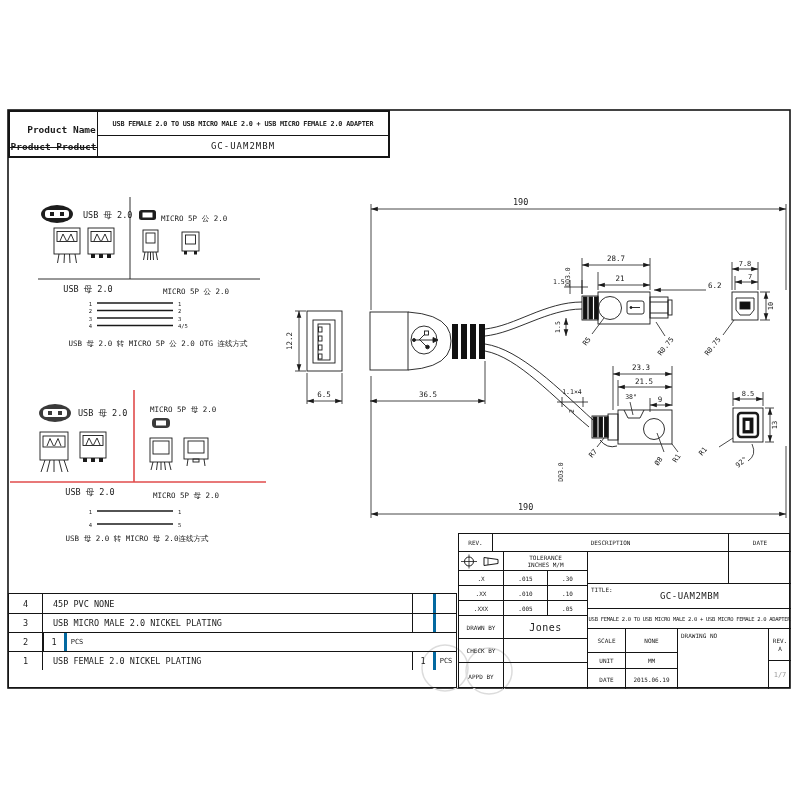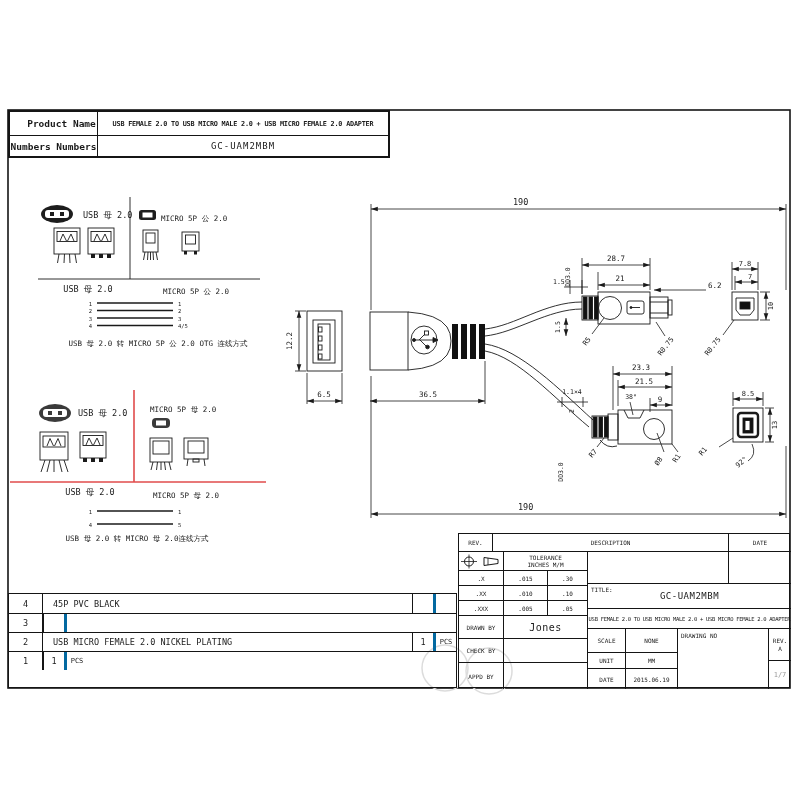--- a/index.html
+++ b/index.html
@@ -379,46 +379,47 @@
       </g>
       <text transform="translate(777,425) rotate(-90)" text-anchor="middle" font-size="7" stroke="none" fill="#1a1a1a">13</text>
       <line x1="733" y1="438" x2="719" y2="447" stroke-width="0.8"></line>
       <text transform="translate(702,456) rotate(-50)" font-size="7" stroke="none" fill="#1a1a1a">R1</text>
       <path d="M752,444 Q757,455 748,461" stroke-width="0.8" fill="none"></path>
       <text transform="translate(738,468) rotate(-40)" font-size="7" stroke="none" fill="#1a1a1a">92°</text>
     </g>
   </svg>
 
   <div class="abs ptbl">
-    <div class="cell lab" style="left:0;top:0;width:88px;height:24px;border-right:1.5px solid #151515;border-bottom:1.5px solid #151515;padding-left:16px;">Product Name</div>
+    <div class="cell lab" style="left:0;top:0;width:88px;height:36px;border-right:1.5px solid #151515;border-bottom:1.5px solid #151515;padding-left:16px;">Product Name</div>
     <div class="cell pname" style="left:88px;top:0;width:290px;height:24px;border-bottom:1.5px solid #151515;">USB FEMALE 2.0 TO USB MICRO MALE 2.0 + USB MICRO FEMALE 2.0 ADAPTER</div>
-    <div class="cell lab" style="left:0;top:24px;width:88px;height:20px;border-right:1.5px solid #151515;">Numbers Numbers</div>
+    <div class="cell lab" style="left:0;top:24px;width:88px;height:20px;border-right:1.5px solid #151515;">Product Product</div>
     <div class="cell pnum" style="left:88px;top:24px;width:290px;height:20px;">GC-UAM2MBM</div>
   </div>
 
   <div class="abs parts">
     <div class="prow first">
       <div class="c-no">4</div>
-      <div class="c-desc">45P PVC BLACK</div>
+      <div class="c-desc">45P PVC NONE</div>
       <div class="c-qty"></div>
       <div class="c-unit"></div>
     </div>
     <div class="prow">
       <div class="c-no">3</div>
+      <div class="c-desc">USB MICRO MALE 2.0 NICKEL PLATING</div>
       <div class="c-qty"></div>
       <div class="c-unit"></div>
     </div>
     <div class="prow">
       <div class="c-no">2</div>
-      <div class="c-desc">USB MICRO FEMALE 2.0 NICKEL PLATING</div>
       <div class="c-qty">1</div>
       <div class="c-unit">PCS</div>
     </div>
     <div class="prow">
       <div class="c-no">1</div>
+      <div class="c-desc">USB FEMALE 2.0 NICKEL PLATING</div>
       <div class="c-qty">1</div>
       <div class="c-unit">PCS</div>
     </div>
   </div>
 
   <div class="abs tblock">
 
     <div class="cell tb br bb" style="left:0;top:0;width:34px;height:18px;">REV.</div>
     <div class="cell tb br bb" style="left:34px;top:0;width:236px;height:18px;">DESCRIPTION</div>
     <div class="cell tb bb" style="left:270px;top:0;width:62px;height:18px;">DATE</div>

